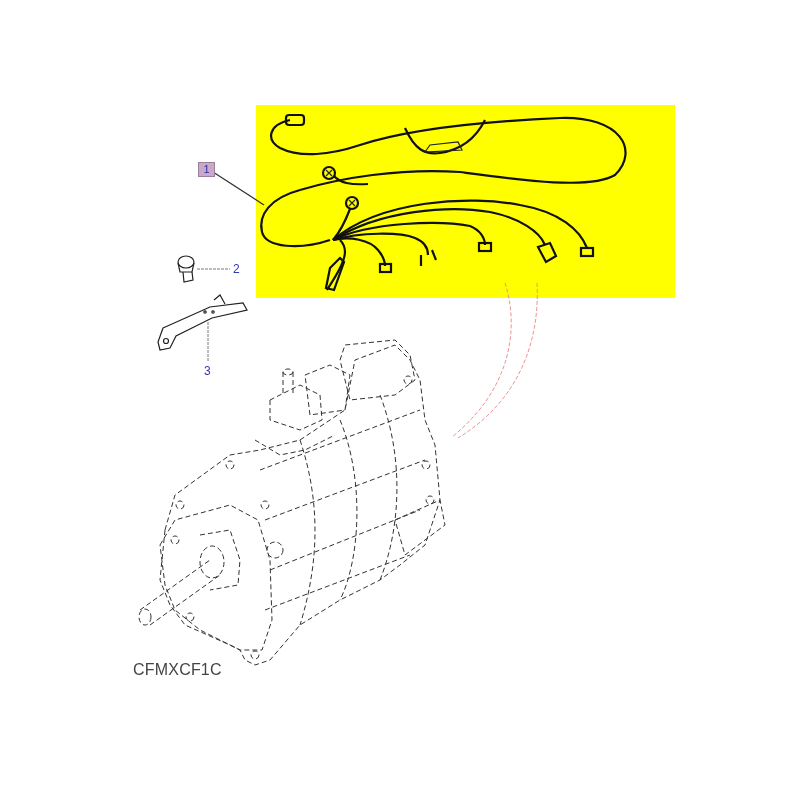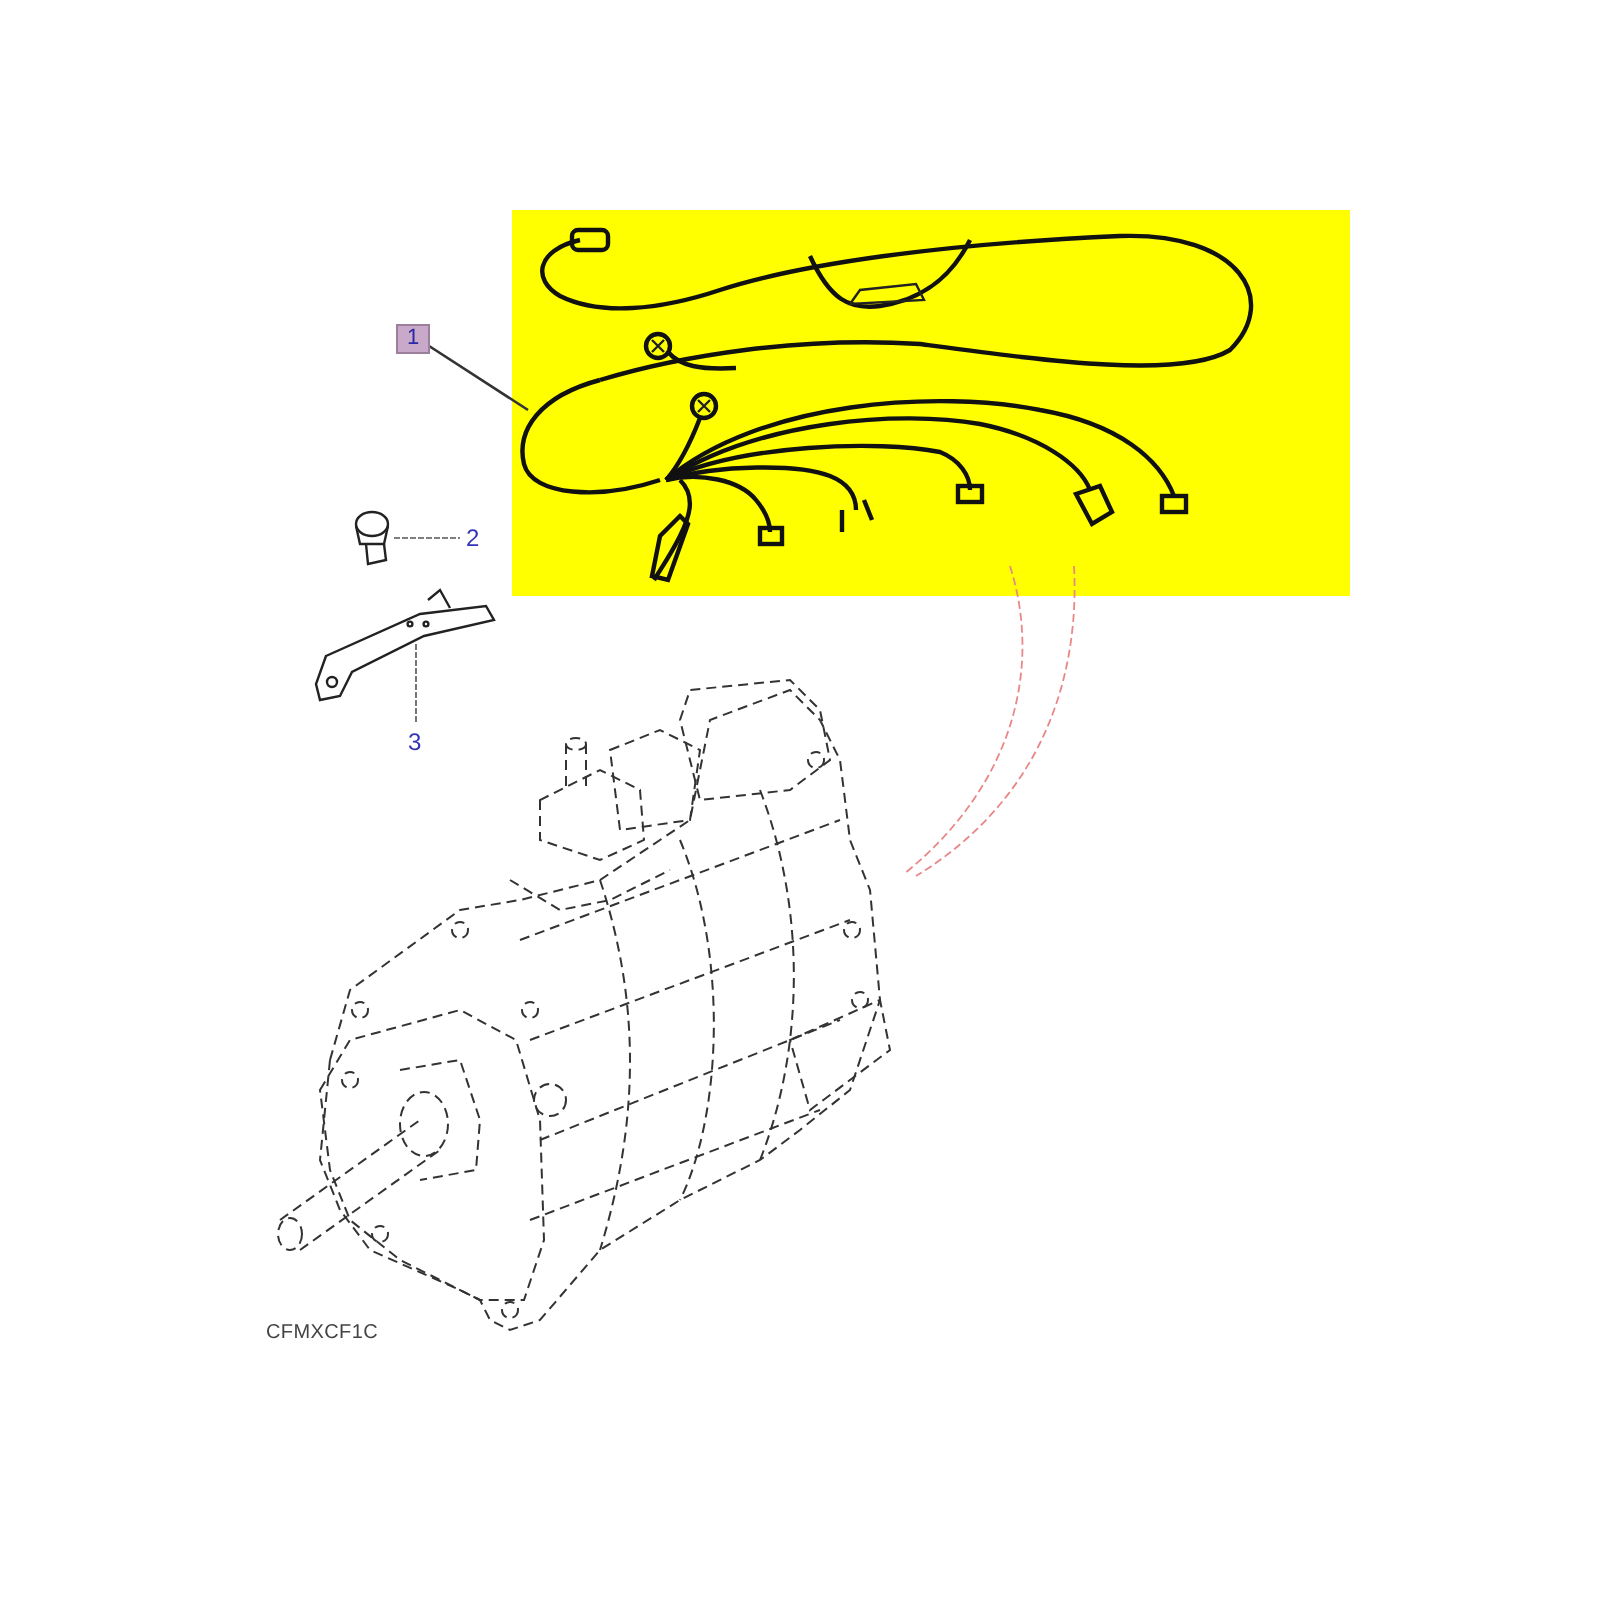--- a/index.html
+++ b/index.html
@@ -6,21 +6,21 @@
     body { width: 800px; height: 800px; position: relative; overflow: hidden;
            font-family: "Liberation Sans", sans-serif; }
     .canvas { position: absolute; left: 0; top: 0; width: 800px; height: 800px; }
     .highlight { position: absolute; left: 256px; top: 105px; width: 419px; height: 193px;
                  background: #ffff00; }
     .callout-box { position: absolute; left: 198px; top: 162px; width: 17px; height: 15px;
                    background: #c9a9c9; border: 1px solid #9b7f9b; box-sizing: border-box;
                    color: #2a2aa8; font-size: 11px; line-height: 13px; text-align: center;
                    cursor: pointer; }
     .callout-num { position: absolute; color: #3434b8; font-size: 12px; cursor: pointer; }
-    .ref-code { position: absolute; left: 133px; top: 661px; font-size: 10px; color: #444;
+    .ref-code { position: absolute; left: 133px; top: 661px; font-size: 16px; color: #444;
                 letter-spacing: 0.2px; }
     svg { position: absolute; left: 0; top: 0; }
     .ln { fill: none; stroke: #222; stroke-width: 1.2; }
     .ln2 { fill: none; stroke: #111; stroke-width: 2.2; }
     .dash { fill: none; stroke: #333; stroke-width: 1; stroke-dasharray: 5 3; }
     .red { fill: none; stroke: #e88888; stroke-width: 0.9; stroke-dasharray: 4 2; }
   </style>
 </head>
 <body>
 

